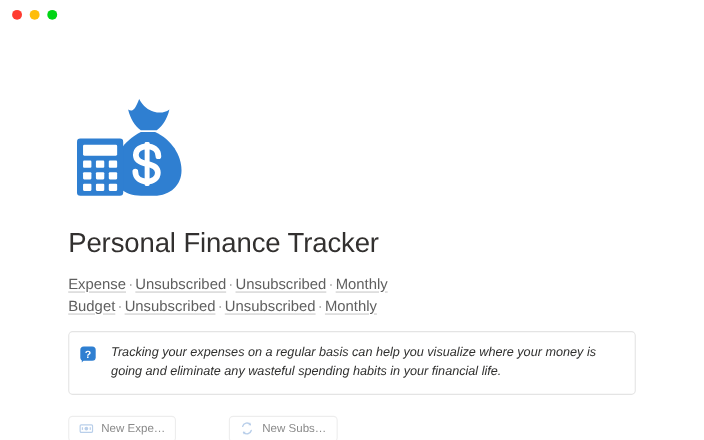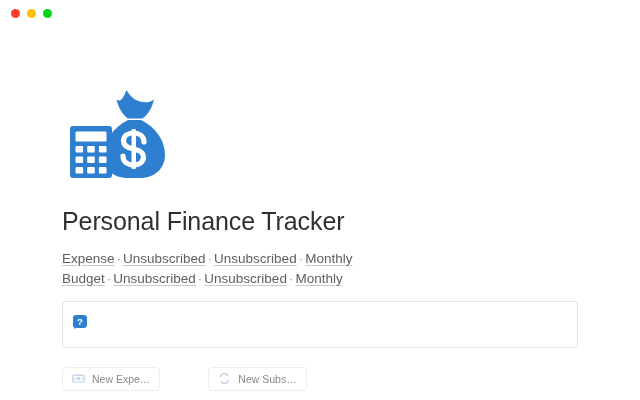--- a/index.html
+++ b/index.html
@@ -201,20 +201,21 @@
     </div>
 
     <div class="callout">
       <span class="callout-icon">
         <svg width="16" height="16" viewBox="0 0 16 16" xmlns="http://www.w3.org/2000/svg">
           <rect x="1" y="1" width="14" height="13" rx="3.2" fill="#2f7fd1"></rect>
           <path d="M4.2 13.6 L2.4 15.6 L2.4 12.2 Z" fill="#2f7fd1"></path>
           <text x="8" y="11.4" text-anchor="middle" font-family="Liberation Sans, sans-serif" font-size="9.6" font-weight="bold" fill="#ffffff">?</text>
         </svg>
       </span>
+      <div class="callout-text">Tracking your expenses on a regular basis can help you visualize where your money is going and eliminate any wasteful spending habits in your financial life.</div>
     </div>
 
     <div class="button-row">
 
       <div class="action-btn">
         <span class="btn-icon">
           <svg width="13" height="13" viewBox="0 0 13 13" xmlns="http://www.w3.org/2000/svg">
             <rect x="0.8" y="3.2" width="11.4" height="6.8" rx="1.1" fill="none" stroke="#b9cfea" stroke-width="1.2"></rect>
             <circle cx="6.5" cy="6.6" r="1.7" fill="#b9cfea"></circle>
             <rect x="2.4" y="5.4" width="1.1" height="2.4" fill="#b9cfea"></rect>

